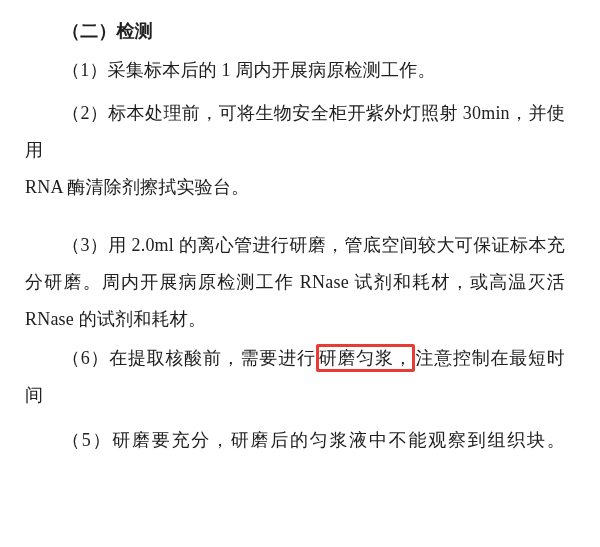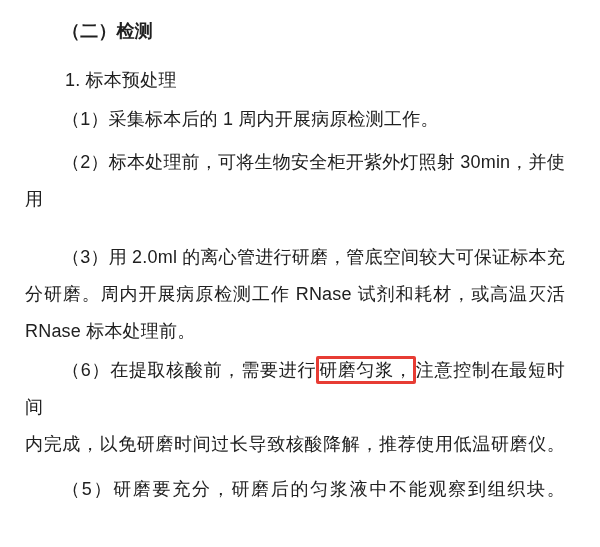--- a/index.html
+++ b/index.html
@@ -3,21 +3,21 @@
 <meta charset="utf-8">
 <style>
   html, body { margin: 0; padding: 0; background: #ffffff; }
   .doc {
     width: 600px;
     height: 547px;
     box-sizing: border-box;
     padding: 13px 35px 0 25px;
     background: #ffffff;
     color: #202020;
-    font-family: Liberation Sans, sans-serif;
+    font-family: Liberation Serif, serif;
     font-size: 18px;
     letter-spacing: 0.2px;
     overflow: hidden;
   }
   .line {
     line-height: 37px;
     min-height: 37px;
   }
   .indent { text-indent: 37px; }
   .heading { font-weight: bold; }
@@ -33,34 +33,33 @@
     border: 3px solid #e73c34;
     border-radius: 2px;
     padding: 1px 0;
   }
 </style>
 </head>
 <body>
 
 <div class="doc">
   <div class="line heading indent">（二）检测</div>
-  <div class="line section">1. 标本预处理</div>
   <div id="doc-body">
       <div class="paragraph">
         <div class="line indent"><span class="seg">（1）采集标本后的 1 周内开展病原检测工作。</span></div>
       </div>
       <div class="paragraph">
         <div class="line indent justify"><span class="seg">（2）标本处理前，可将生物安全柜开紫外灯照射 30min，并使用</span></div>
+        <div class="line"><span class="seg">RNA 酶清除剂擦拭实验台。</span></div>
       </div>
       <div class="paragraph">
         <div class="line indent justify"><span class="seg">（3）用 2.0ml 的离心管进行研磨，管底空间较大可保证标本充</span></div>
         <div class="line justify"><span class="seg">分研磨。周内开展病原检测工作 RNase 试剂和耗材，或高温灭活</span></div>
-        <div class="line"><span class="seg">RNase 标本处理前。</span></div>
+        <div class="line"><span class="seg">RNase 的试剂和耗材。</span></div>
       </div>
       <div class="paragraph">
         <div class="line indent justify"><span class="seg">（6）在提取核酸前，需要进行</span><span class="red-box" style="border-color: rgb(231, 60, 52);">研磨匀浆，</span><span class="seg">注意控制在最短时间</span></div>
-        <div class="line justify"><span class="seg">内完成，以免研磨时间过长导致核酸降解，推荐使用低温研磨仪。</span></div>
       </div>
       <div class="paragraph">
         <div class="line indent justify"><span class="seg">（5）研磨要充分，研磨后的匀浆液中不能观察到组织块。</span></div>
       </div>
     </div>
 </div>
 
 </body></html>

